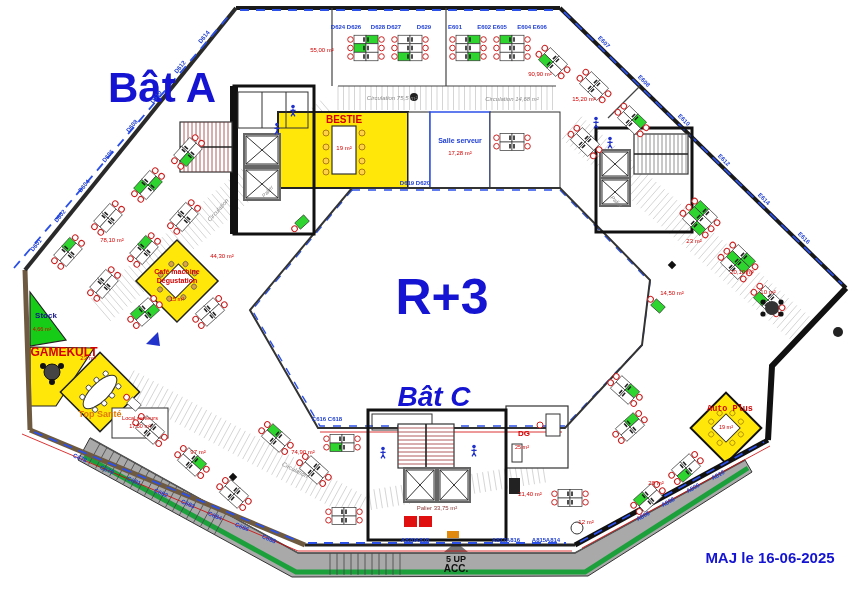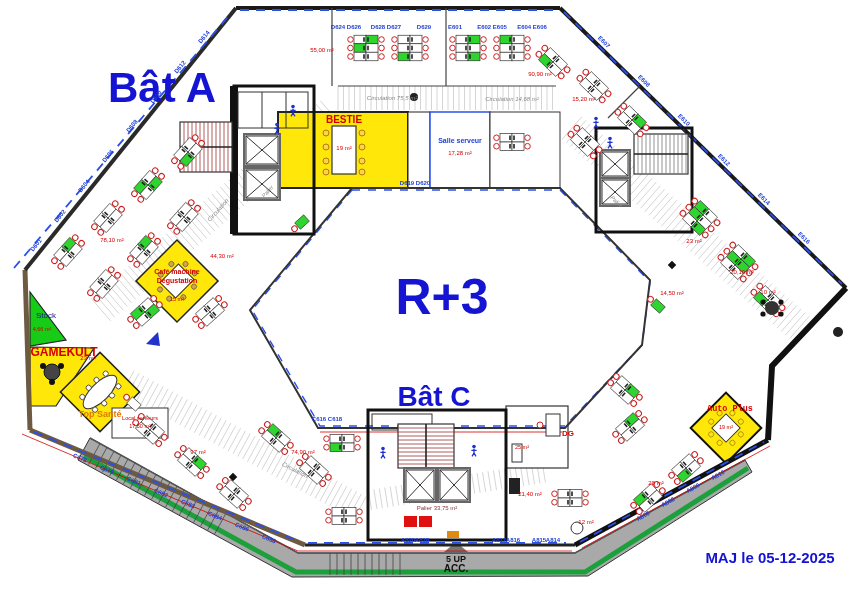--- a/index.html
+++ b/index.html
@@ -1071,42 +1071,42 @@
       <g>
         <rect x="546" y="414" width="14" height="22" fill="#fff" stroke="#333" stroke-width="1"></rect>
         <circle cx="540" cy="425" r="3" fill="#fff" stroke="#cc2020" stroke-width="1"></circle>
         <rect x="512" y="444" width="10" height="18" fill="#fff" stroke="#333" stroke-width="1"></rect>
       </g>
       <polygon points="158,332 146,344 160,346" fill="#2233cc"></polygon>
     </g>
   </svg>
 
   <div class="lbl big" style="left:162px;top:88px;font-size:42px;">Bât A</div>
-  <div class="lbl big" style="left:434px;top:397px;font-size:28px;">Bât C</div>
+  <div class="lbl big" style="left:434px;top:397px;font-size:28px;font-style:italic;">Bât C</div>
   <div class="lbl big" style="left:442px;top:297px;font-size:50px;">R+3</div>
-  <div class="lbl big" style="left:770px;top:557px;font-size:15px;">MAJ le 05-12-2025</div>
+  <div class="lbl big" style="left:770px;top:557px;font-size:15px;">MAJ le 16-06-2025</div>
 
   <div class="lbl red" style="left:344px;top:120px;font-size:10px;font-weight:bold;">BESTIE</div>
   <div class="lbl red" style="left:344px;top:148px;font-size:6px;">19 m²</div>
   <div class="lbl code" style="left:415px;top:183px;transform:translate(-50%,-50%);">D619  D620</div>
   <div class="lbl blue" style="left:460px;top:140px;font-size:7px;font-weight:bold;">Salle serveur</div>
   <div class="lbl red" style="left:460px;top:153px;font-size:6px;">17,28 m²</div>
   <div class="lbl red" style="left:177px;top:271px;font-size:7px;font-weight:bold;">Café machine</div>
   <div class="lbl red" style="left:177px;top:280px;font-size:7px;font-weight:bold;">Dégustation</div>
   <div class="lbl red" style="left:177px;top:300px;font-size:5.5px;">15 m²</div>
-  <div class="lbl" style="left:46px;top:316px;font-size:8px;font-weight:normal;color:#15158c;">Stock</div>
+  <div class="lbl" style="left:46px;top:316px;font-size:8px;font-weight:bold;color:#15158c;">Stock</div>
   <div class="lbl red" style="left:42px;top:330px;font-size:5.5px;">4,66 m²</div>
   <div class="lbl red" style="left:64px;top:352px;font-size:12px;font-weight:bold;">GAMEKULT</div>
   <div class="lbl" style="left:100px;top:414px;font-size:9px;font-weight:bold;color:#e07800;">Top Santé</div>
   <div class="lbl red" style="left:88px;top:358px;font-size:6px;">23 m²</div>
   <div class="lbl red" style="left:140px;top:419px;font-size:5.5px;">Local serveurs</div>
   <div class="lbl red" style="left:140px;top:427px;font-size:5.5px;">17,50 m²</div>
   <div class="lbl red" style="left:730px;top:409px;font-size:8.5px;font-weight:bold;font-family:Liberation Mono, monospace;">Auto Plus</div>
   <div class="lbl red" style="left:726px;top:428px;font-size:5.5px;">19 m²</div>
-  <div class="lbl red" style="left:524px;top:434px;font-size:8px;font-weight:bold;margin-left:44px;">DG</div>
+  <div class="lbl red" style="left:524px;top:434px;font-size:8px;font-weight:bold;">DG</div>
   <div class="lbl red" style="left:522px;top:448px;font-size:5.5px;">25 m²</div>
   <div class="lbl" style="left:437px;top:508px;font-size:6px;color:#8b3a3a;">Palier 33,75 m²</div>
   <div class="lbl gray" style="left:268px;top:192px;font-size:5.5px;transform:translate(-50%,-50%) rotate(-48deg);">Palier</div>
   <div class="lbl gray" style="left:616px;top:202px;font-size:5.5px;transform:translate(-50%,-50%) rotate(45deg);">Palier</div>
 
   <div class="lbl gray" style="left:392px;top:98px;font-size:6px;">Circulation 75,5 m²</div>
   <div class="lbl gray" style="left:512px;top:99px;font-size:6px;">Circulation 14,68 m²</div>
   <div class="lbl gray" style="left:218px;top:210px;font-size:6px;transform:translate(-50%,-50%) rotate(-48deg);">Circulation</div>
   <div class="lbl gray" style="left:295px;top:470px;font-size:6px;transform:translate(-50%,-50%) rotate(27deg);">Circulation</div>
 

